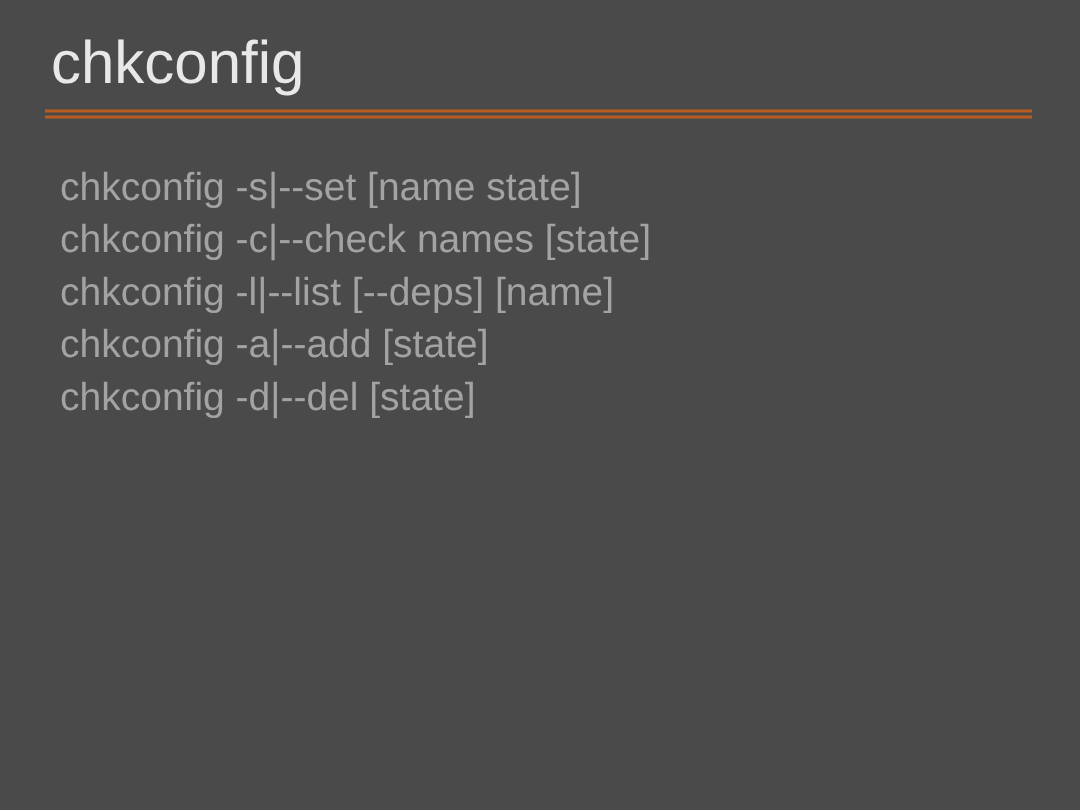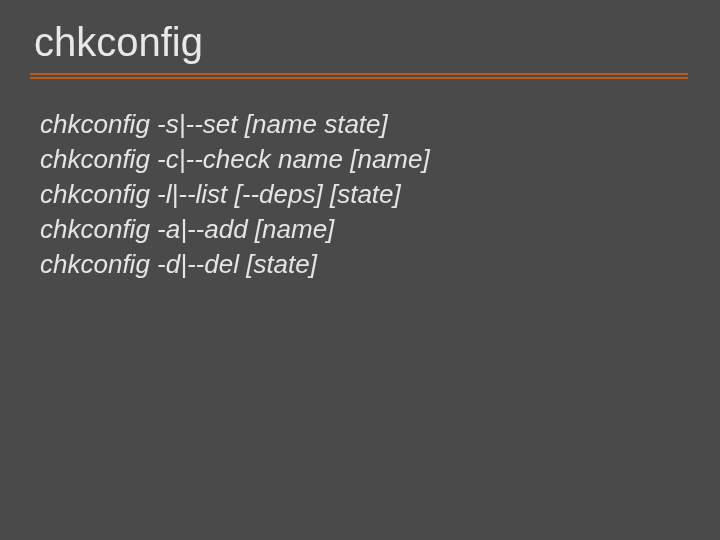--- a/index.html
+++ b/index.html
@@ -43,38 +43,37 @@
   .rule .bot {
     position: absolute;
     left: 0; right: 0; top: 4px;
     height: 2px;
     background: #b85c1f;
   }
   .body {
     padding-left: 10px;
   }
   .line {
-    color: #e5e5e5;
+    color: #a3a3a3;
     font-size: 26px;
     line-height: 1.35;
     white-space: nowrap;
-    font-style: italic;
   }
 </style>
 </head>
 <body>
 
 <div class="slide">
   <div class="title-block">
     <h1 class="title">chkconfig</h1>
     <div class="rule">
       <div class="top"></div>
       <div class="bot"></div>
     </div>
   </div>
   <div class="body">
     <div class="line">chkconfig -s|--set [name state]</div>
-    <div class="line">chkconfig -c|--check name [name]</div>
-    <div class="line">chkconfig -l|--list [--deps] [state]</div>
-    <div class="line">chkconfig -a|--add [name]</div>
+    <div class="line">chkconfig -c|--check names [state]</div>
+    <div class="line">chkconfig -l|--list [--deps] [name]</div>
+    <div class="line">chkconfig -a|--add [state]</div>
     <div class="line">chkconfig -d|--del [state]</div>
   </div>
 </div>
 
 </body></html>

